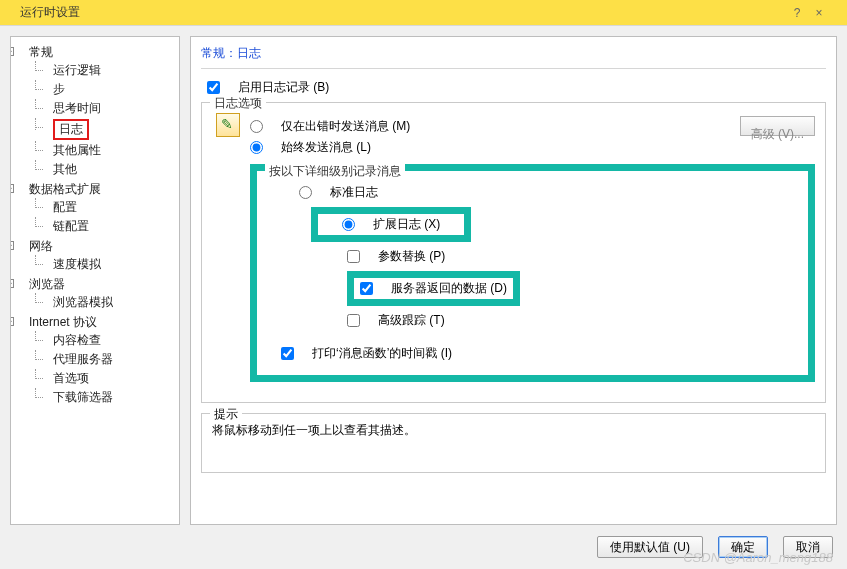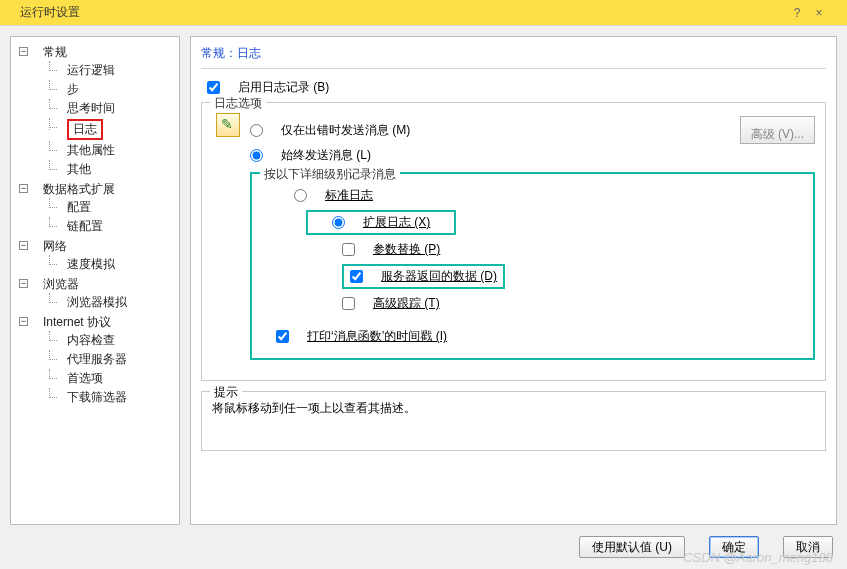--- a/index.html
+++ b/index.html
@@ -1,47 +1,47 @@
 <!DOCTYPE html>
 <html><head>
 <meta charset="utf-8">
 <style>
 * { box-sizing: border-box; margin: 0; padding: 0; font-family: "Microsoft YaHei", "SimSun", Tahoma, sans-serif; font-size: 12px; }
 body { background: #f0f0f0; width: 847px; height: 569px; overflow: hidden; position: relative; }
 .titlebar { height: 26px; background: #fde047; border-bottom: 1px solid #d8d8d8; display: flex; align-items: center; padding: 0 20px; }
 .titlebar .title { flex: 1; color: #333; }
 .titlebar .icon { width: 16px; text-align: center; color: #666; cursor: default; margin-left: 6px; }
 .body { display: flex; position: absolute; top: 26px; left: 0; right: 0; bottom: 44px; padding: 10px 10px 0 10px; gap: 10px; background: #f0f0f0; }
-.tree-pane { width: 170px; background: #fff; border: 1px solid #bdbdbd; padding: 6px 16px; overflow: auto; }
+.tree-pane { width: 170px; background: #fff; border: 1px solid #bdbdbd; padding: 6px 2px; overflow: auto; }
 .content-pane { flex: 1; background: #fff; border: 1px solid #bdbdbd; padding: 6px 10px 10px 10px; overflow: auto; position: relative; }
 .tree ul { list-style: none; padding-left: 14px; }
 .tree > ul { padding-left: 6px; }
 .tree li { position: relative; padding: 1px 0 1px 10px; white-space: nowrap; color: #222; }
 .tree li::before { content: ""; position: absolute; left: -8px; top: 0; bottom: 50%; border-left: 1px dotted #999; }
 .tree li::after { content: ""; position: absolute; left: -8px; top: 9px; width: 8px; border-top: 1px dotted #999; }
 .tree > ul > li::before, .tree > ul > li::after { display: none; }
 .tree li.parent > .toggle { position: absolute; left: -14px; top: 4px; width: 9px; height: 9px; border: 1px solid #888; background: #fff; line-height: 7px; text-align: center; font-size: 9px; cursor: pointer; }
 .tree li .hl { border: 2px solid #e21b1b; padding: 0 4px; display: inline-block; }
 .group-title { padding: 2px 0 4px 0; color: #1d4ed8; }
 .fieldset { border: 1px solid #c9c9c9; margin: 6px 0 10px 0; padding: 10px 10px 10px 14px; position: relative; }
 .fieldset .legend { position: absolute; top: -8px; left: 8px; background: #fff; padding: 0 4px; color: #333; }
 .row { display: flex; align-items: center; gap: 14px; margin: 3px 0; }
 .indent-1 { margin-left: 28px; }
 .indent-3 { margin-left: 76px; }
 input[type=checkbox], input[type=radio] { margin: 0 4px 0 0; }
-.hl-red { border: 2px solid #14b8a6; text-decoration: underline; }
+.hl-red { border: 7px solid #14b8a6; }
 .btn { background: linear-gradient(#fdfdfd,#e8e8e8); border: 1px solid #9a9a9a; height: 22px; padding: 0 12px; cursor: pointer; border-radius: 2px; }
 .btn.primary { border: 1px solid #3d7bd9; box-shadow: inset 0 0 0 1px #a6cdf5; }
-.footer { position: absolute; left: 0; right: 0; bottom: 0; height: 44px; display: flex; align-items: center; justify-content: flex-end; gap: 24px; padding: 0 14px; background: #f0f0f0; }
+.footer { position: absolute; left: 0; right: 0; bottom: 0; height: 44px; display: flex; align-items: center; justify-content: flex-end; gap: 15px; padding: 0 14px; background: #f0f0f0; }
 .note-icon { width: 24px; height: 24px; display: inline-block; background: linear-gradient(#fffbe6,#ffe39a); border: 1px solid #d0a020; position: relative; }
 .note-icon::after { content: "✎"; position: absolute; left: 4px; top: 2px; color: #1e7d1e; font-size: 14px; }
 .hint-box { border: 1px solid #c9c9c9; padding: 8px 10px; min-height: 60px; position: relative; }
 .hint-legend { position: absolute; top: -8px; left: 8px; background: #fff; padding: 0 4px; }
 .watermark { position: absolute; right: 14px; bottom: 4px; color: #c8c8c8; font-style: italic; font-size: 13px; pointer-events: none; }
-.adv-btn { background: linear-gradient(#fdfdfd,#e8e8e8); border: 1px solid #b0b0b0; color: #888; height: 28px; padding: 9px 10px; }
+.adv-btn { background: linear-gradient(#fdfdfd,#e8e8e8); border: 1px solid #b0b0b0; color: #888; height: 20px; padding: 9px 10px; }
 label { cursor: default; }
 </style>
 </head>
 <body>
 
 <div class="titlebar">
   <span class="title">运行时设置</span>
   <span class="icon">?</span>
   <span class="icon">×</span>
 </div>

